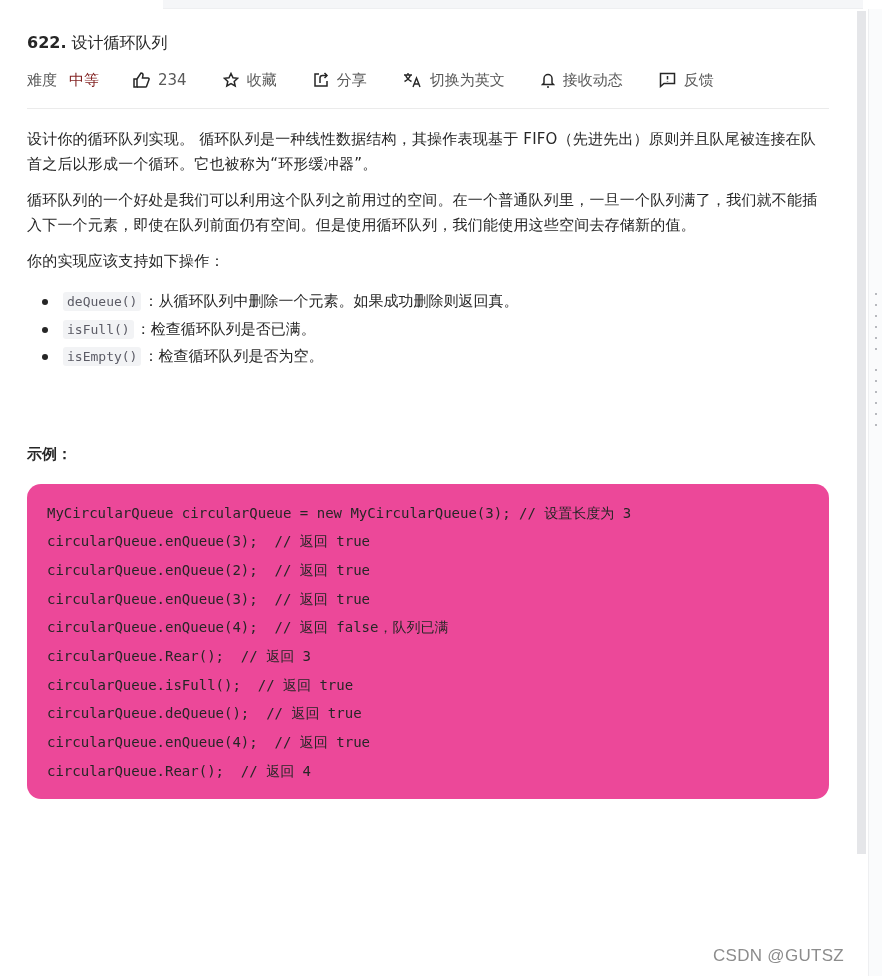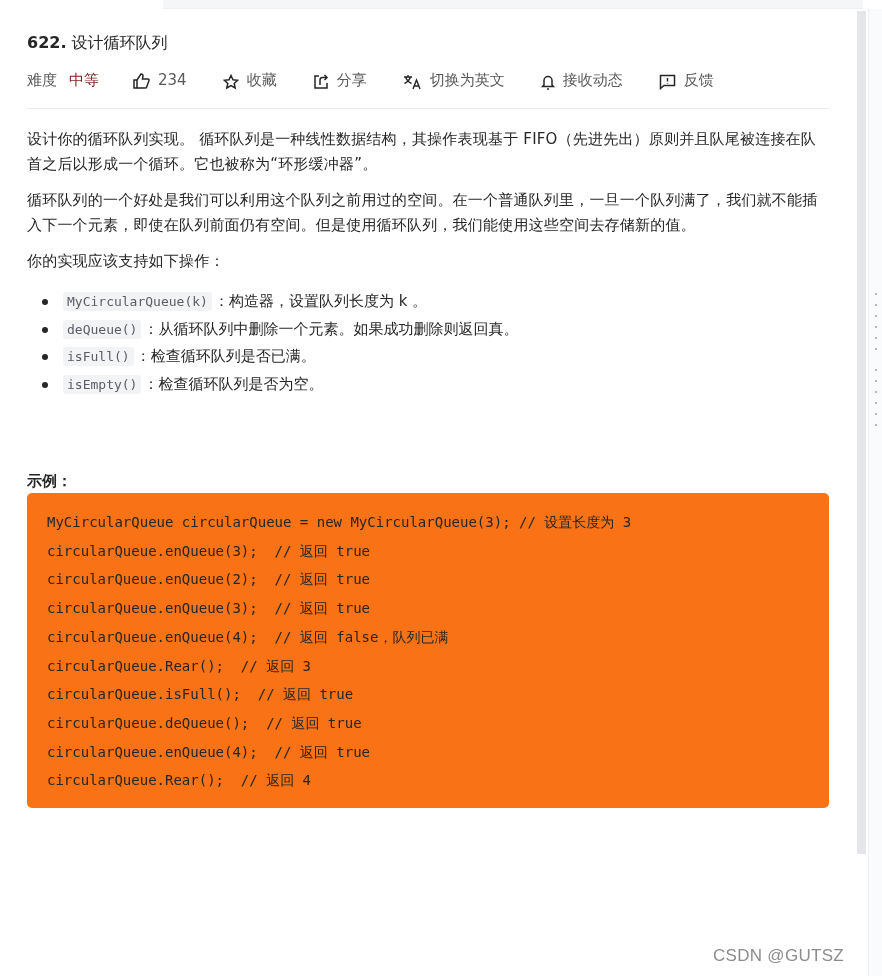--- a/index.html
+++ b/index.html
@@ -26,21 +26,21 @@
     .dot { width: 2px; height: 2px; background: #b7b9be; margin-bottom: 9px; }
     .content { position: absolute; left: 27px; top: 30px; width: 802px; }
     .title {
       font-size: 16px; line-height: 24px; color: #262626; margin-top: 1px;
     }
     .title .num { font-weight: bold; }
     .meta-row {
       display: flex; align-items: center; height: 26px; margin-top: 12px;
       font-size: 15px; color: #595959;
     }
-    .meta-item { display: flex; align-items: flex-end; margin-right: 36px; cursor: pointer; }
+    .meta-item { display: flex; align-items: center; margin-right: 36px; cursor: pointer; }
     .meta-item svg { margin-right: 8px; }
     .difficulty-label { margin-right: 12px; color: #595959; }
     .difficulty-value { color: #7f1d1d; }
     .divider { height: 1px; background: #ebebeb; margin-top: 15px; }
     .para { font-size: 15px; line-height: 25px; color: #262626; margin-top: 18px; letter-spacing: 0.2px; }
     .para + .para { margin-top: 11px; }
     ul.ops { list-style: none; margin-top: 14px; padding-left: 36px; }
     ul.ops li {
       position: relative; font-size: 15px; line-height: 26.5px; color: #262626;
     }
@@ -48,21 +48,21 @@
       content: ""; position: absolute; left: -21px; top: 11px;
       width: 6px; height: 6px; border-radius: 50%; background: #262626;
     }
     code.inline {
       font-family: "DejaVu Sans Mono", "Liberation Mono", monospace;
       font-size: 13px; color: #5c5c66; background: #f2f3f5;
       padding: 2px 4px; border-radius: 3px; margin-right: 2px;
     }
     .example-label { font-size: 15px; font-weight: bold; margin-top: 74px; color: #262626; }
     .code-block {
-      margin-top: 2px; background: #f97316; border-radius: 5px;
+      margin-top: 20px; background: #ec4899; border-radius: 14px;
       padding: 15px 20px 13px 20px; width: 802px;
     }
     .code-line {
       font-family: "DejaVu Sans Mono", "Liberation Mono", monospace;
       font-size: 14px; line-height: 28.7px; color: #262626; white-space: pre;
     }
     .watermark {
       position: absolute; right: 8px; top: 946px;
       font-family: "Liberation Sans", sans-serif; font-size: 17px;
       color: #8c8c8c; letter-spacing: 0.3px;
@@ -147,21 +147,20 @@
       </div>
     </div>
 
     <div class="divider"></div>
 
     <p class="para">设计你的循环队列实现。 循环队列是一种线性数据结构，其操作表现基于 FIFO（先进先出）原则并且队尾被连接在队首之后以形成一个循环。它也被称为“环形缓冲器”。</p>
     <p class="para">循环队列的一个好处是我们可以利用这个队列之前用过的空间。在一个普通队列里，一旦一个队列满了，我们就不能插入下一个元素，即使在队列前面仍有空间。但是使用循环队列，我们能使用这些空间去存储新的值。</p>
     <p class="para">你的实现应该支持如下操作：</p>
 
     <ul class="ops">
-      <li><code class="inline">MyCircularQueue(k)</code><span>：构造器，设置队列长度为 k 。</span></li>
       <li><code class="inline">deQueue()</code><span>：从循环队列中删除一个元素。如果成功删除则返回真。</span></li>
       <li><code class="inline">isFull()</code><span>：检查循环队列是否已满。</span></li>
       <li><code class="inline">isEmpty()</code><span>：检查循环队列是否为空。</span></li>
     </ul>
 
     <div class="example-label">示例：</div>
 
     <div class="code-block">
       <div class="code-line">MyCircularQueue circularQueue = new MyCircularQueue(3); // 设置长度为 3</div>
       <div class="code-line">circularQueue.enQueue(3);  // 返回 true</div>

